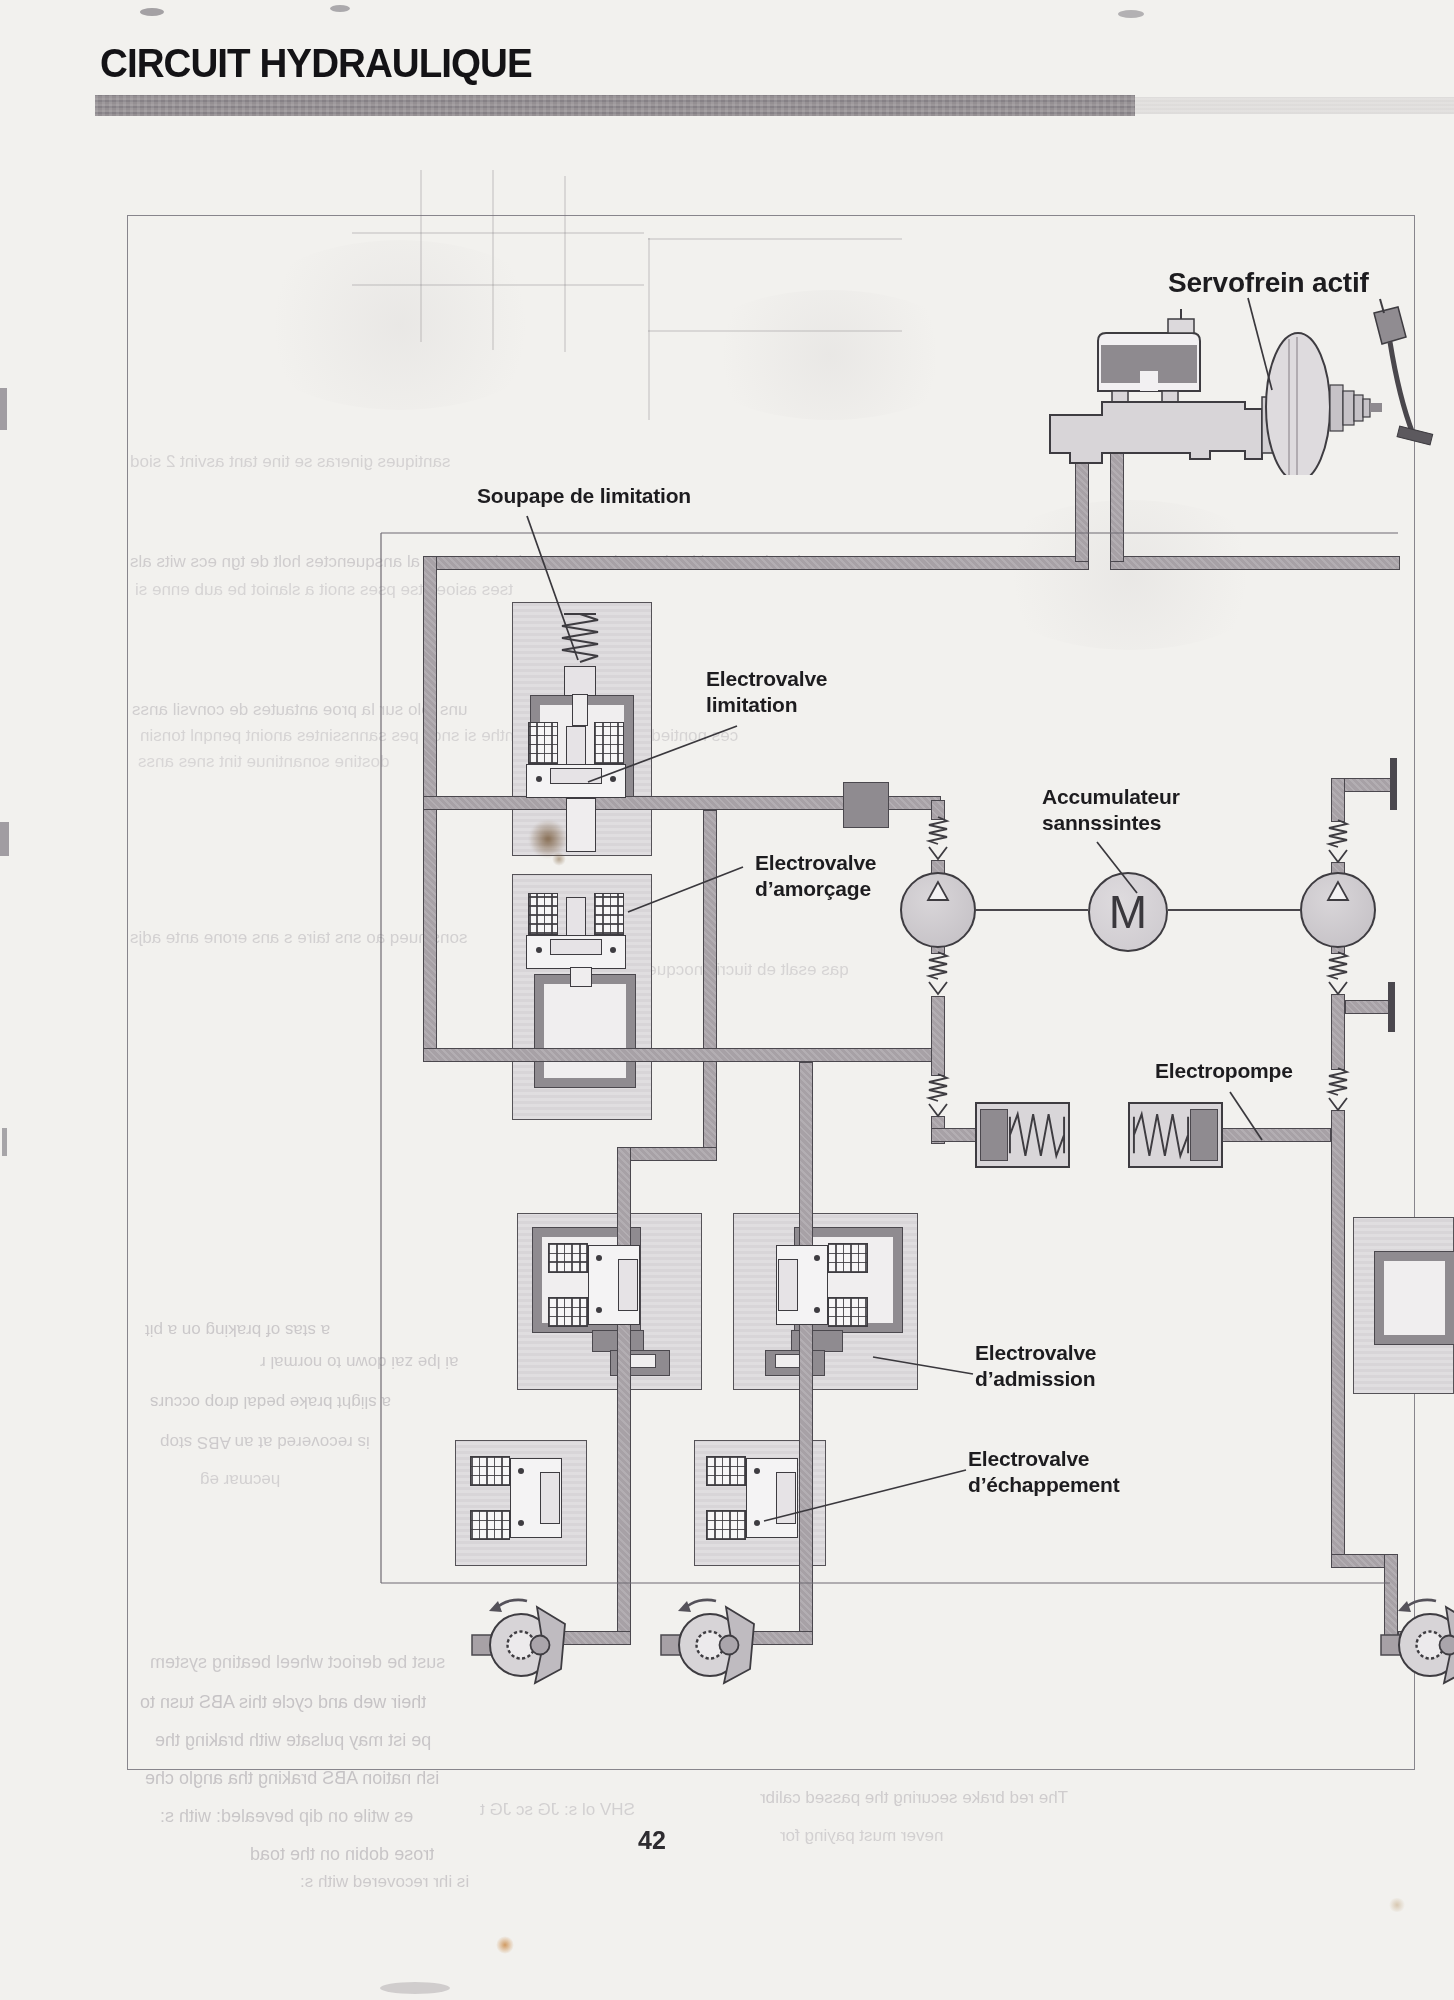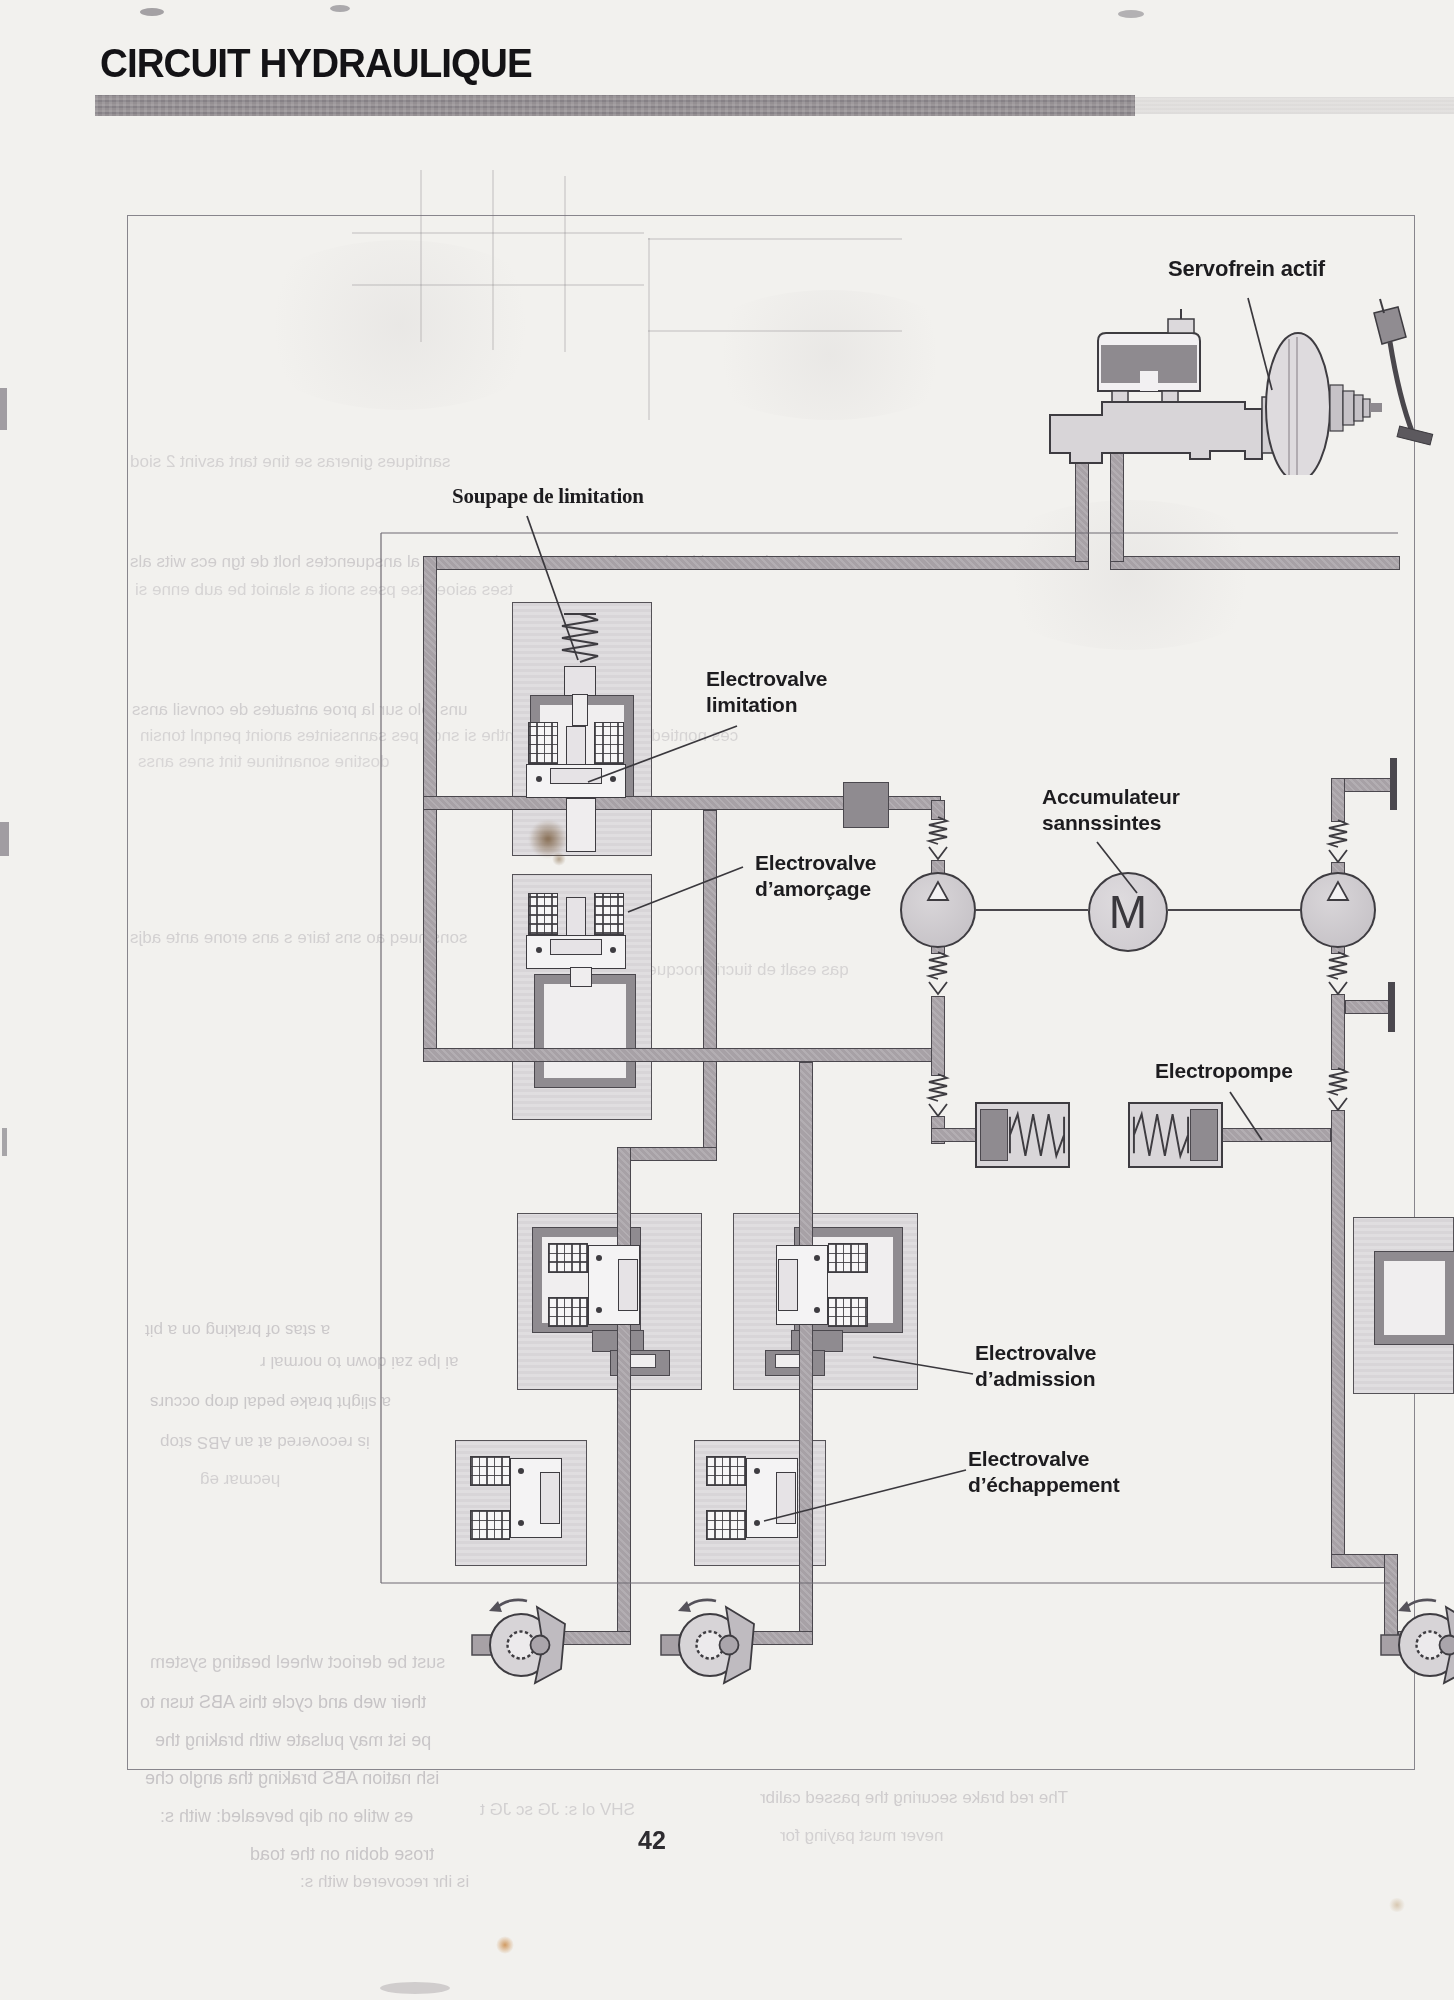--- a/index.html
+++ b/index.html
@@ -356,22 +356,22 @@
       <path d="M527,516 L578,660"></path>
       <path d="M737,726 L588,782"></path>
       <path d="M743,867 L628,912"></path>
       <path d="M1097,842 L1137,893"></path>
       <path d="M1230,1092 L1262,1140"></path>
       <path d="M973,1374 L873,1357"></path>
       <path d="M966,1470 L764,1521"></path>
     </g>
   </svg>
 
-  <div class="lbl" style="left:1168px;top:256px;font-size:22px;">Servofrein actif</div>
-  <div class="lbl" style="left:452px;top:483px;font-family:Liberation Serif, serif;">Soupape de limitation</div>
+  <div class="lbl" style="left:1168px;top:270px;font-size:28px;">Servofrein actif</div>
+  <div class="lbl" style="left:477px;top:483px;">Soupape de limitation</div>
   <div class="lbl" style="left:706px;top:666px;">
     <span style="display:block">Electrovalve</span>
     <span style="display:block">limitation</span>
   </div>
   <div class="lbl" style="left:755px;top:850px;">
     <span style="display:block">Electrovalve</span>
     <span style="display:block">d’amorçage</span>
   </div>
   <div class="lbl" style="left:1042px;top:784px;">
     <span style="display:block">Accumulateur</span>

